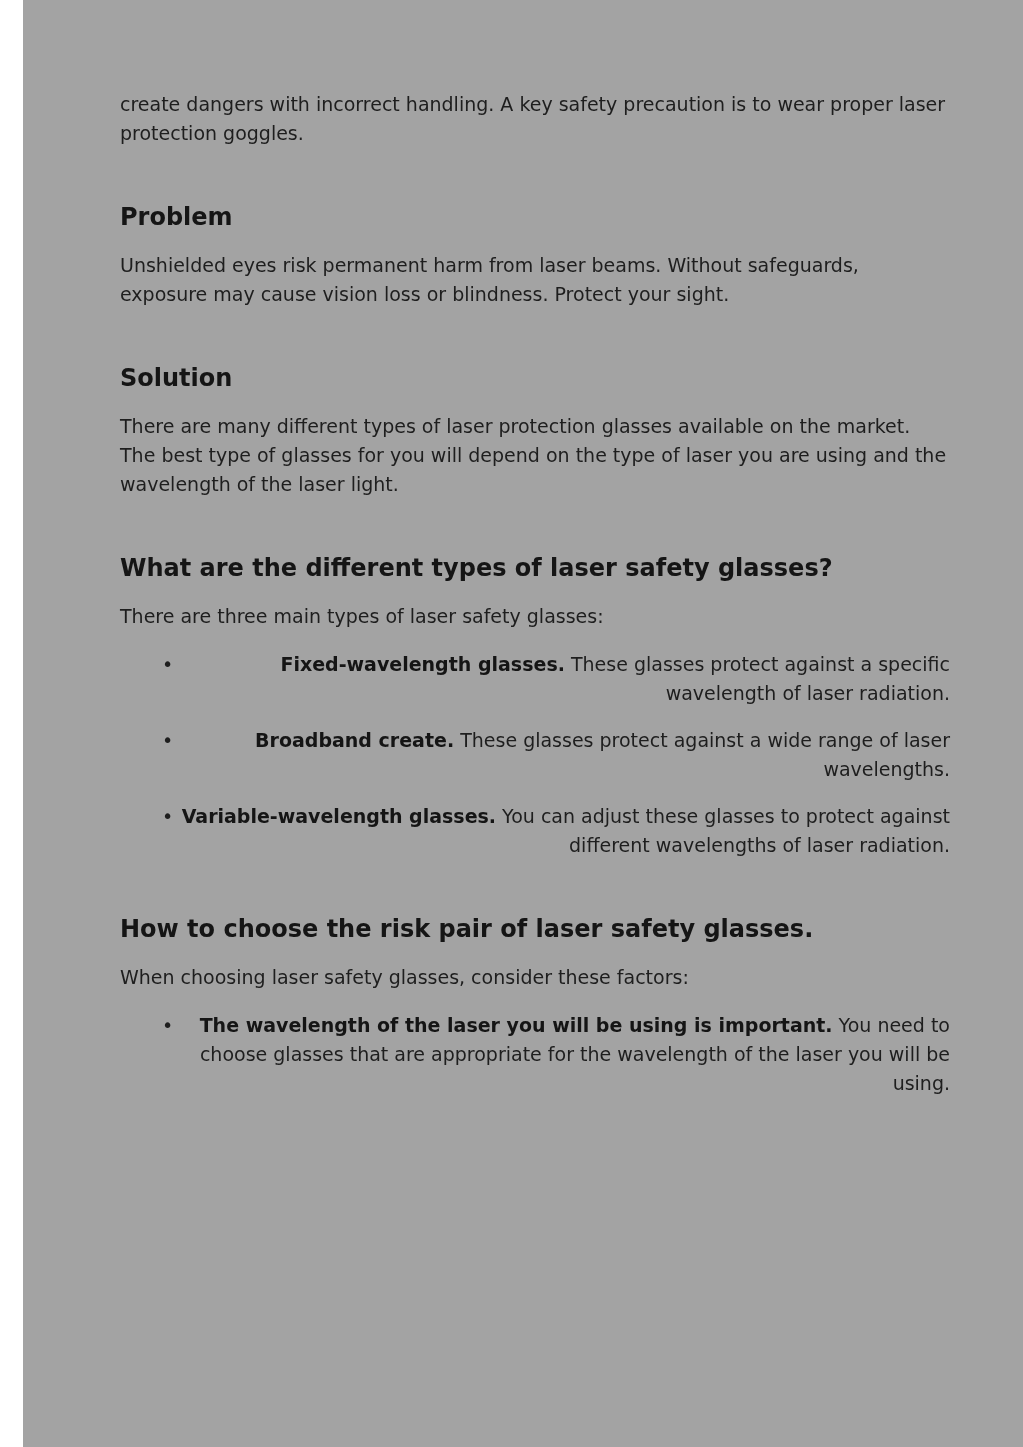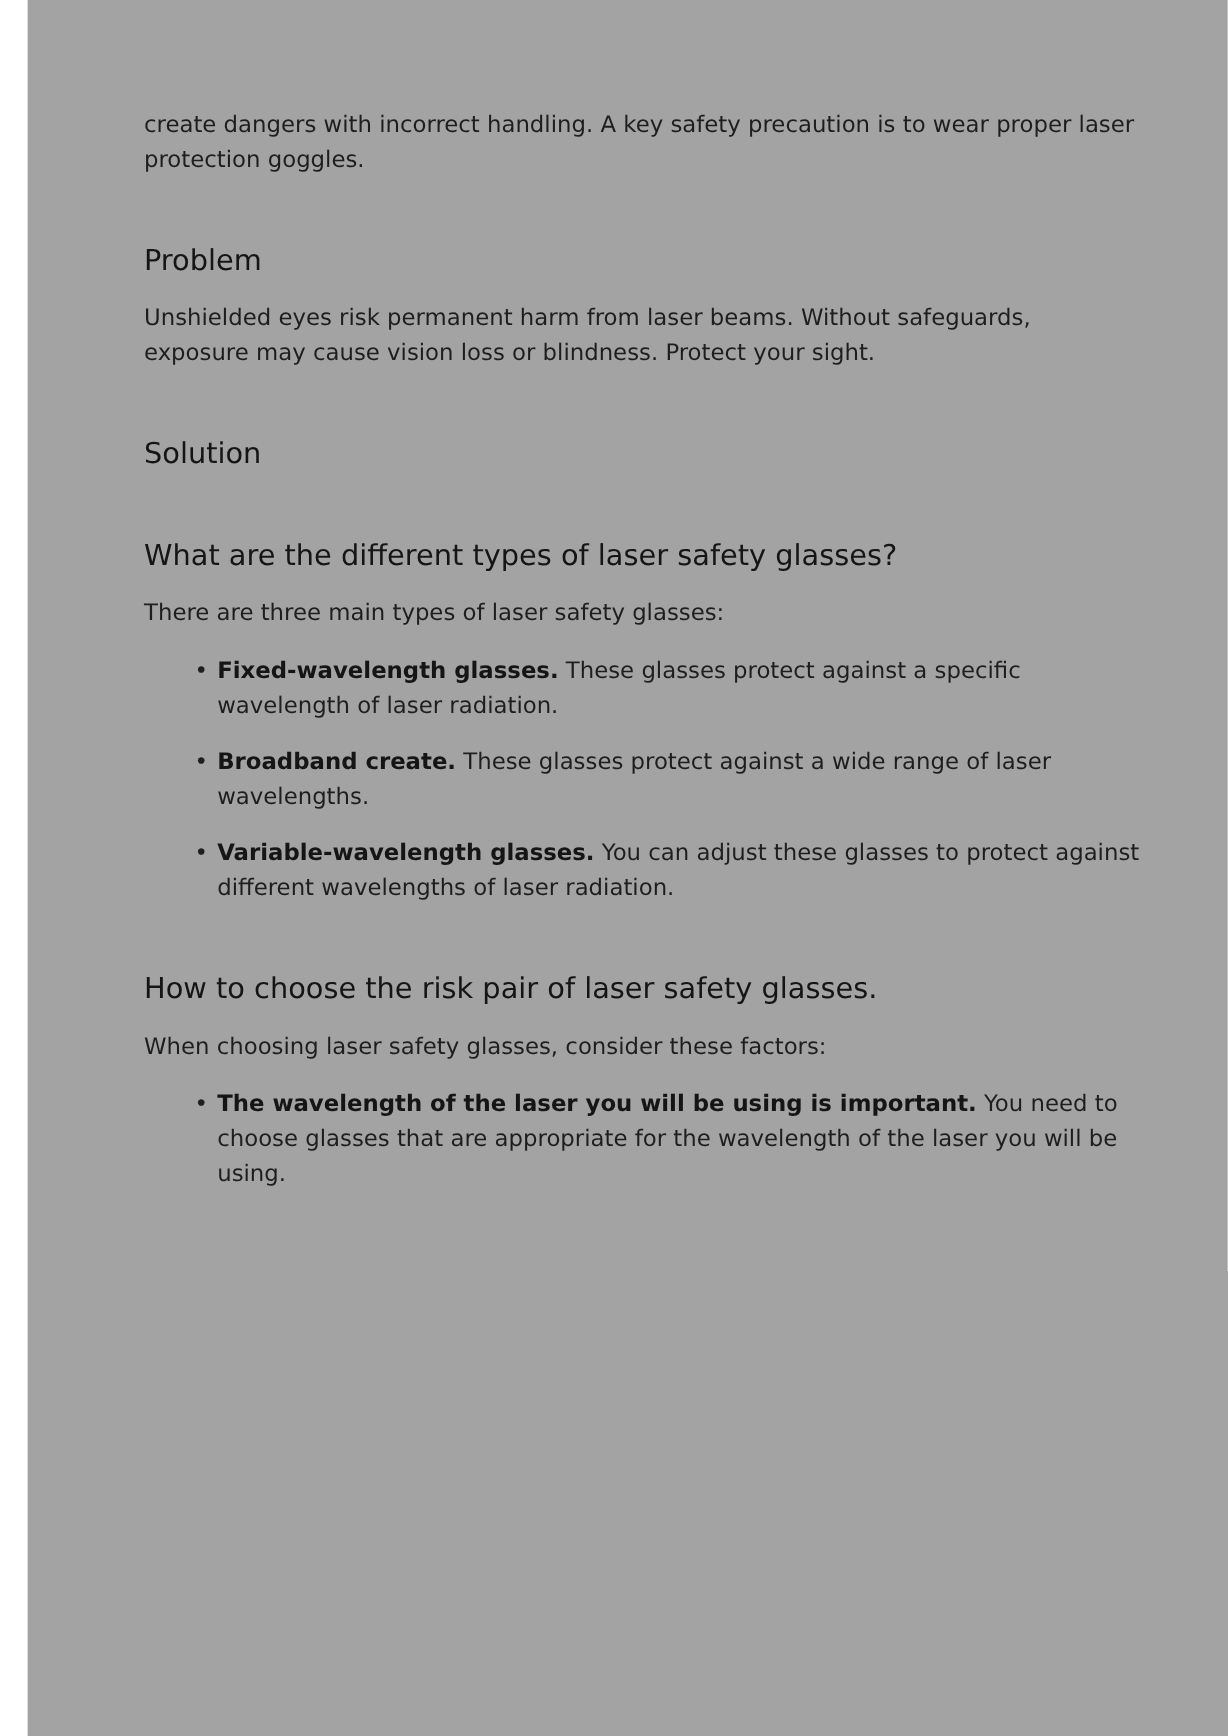--- a/index.html
+++ b/index.html
@@ -24,27 +24,28 @@
   p {
     margin: 18px 0 0 0;
   }
   p.first {
     margin-top: 0;
   }
   h2 {
     margin: 54px 0 0 0;
     font-size: 24px;
     line-height: 31px;
-    font-weight: normal;
+    font-weight: bold;
     color: #151515;
   }
   ul {
     list-style: none;
     margin: 19px 0 0 0;
     padding: 0;
+    text-align: right;
   }
   li {
     position: relative;
     margin-top: 18px;
     padding-left: 61px;
   }
   li::before {
     content: "\2022";
     position: absolute;
     left: 42px;
@@ -61,20 +62,21 @@
 <body>
 
 <div class="page">
 
   <p class="first">create dangers with incorrect handling. A key safety precaution is to wear proper laser protection goggles.</p>
 
   <h2>Problem</h2>
   <p>Unshielded eyes risk permanent harm from laser beams. Without safeguards, exposure may cause vision loss or blindness. Protect your sight.</p>
 
   <h2>Solution</h2>
+  <p>There are many different types of laser protection glasses available on the market. The best type of glasses for you will depend on the type of laser you are using and the wavelength of the laser light.</p>
 
   <h2>What are the different types of laser safety glasses?</h2>
   <p>There are three main types of laser safety glasses:</p>
 
   <ul>
     <li>
       <b>Fixed-wavelength glasses.</b><span> These glasses protect against a specific wavelength of laser radiation.</span>
     </li>
     <li>
       <b>Broadband create.</b><span> These glasses protect against a wide range of laser wavelengths.</span>

